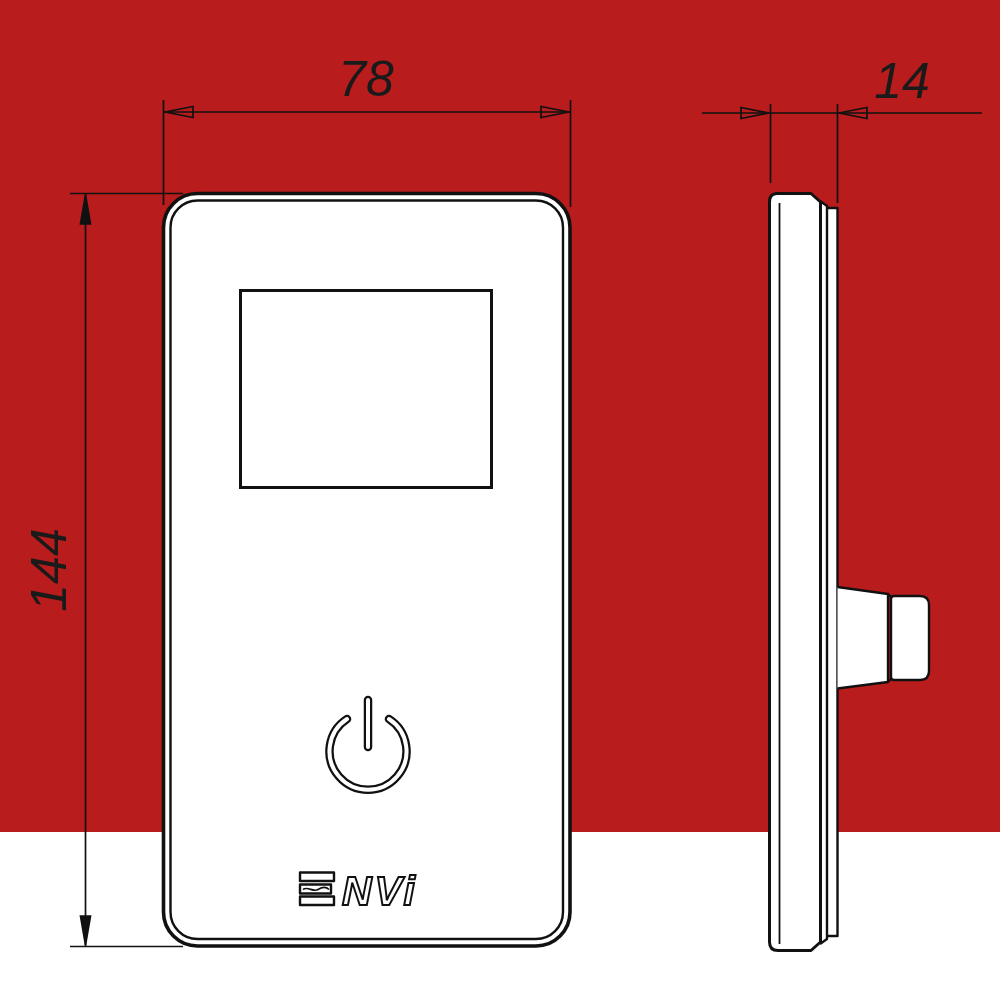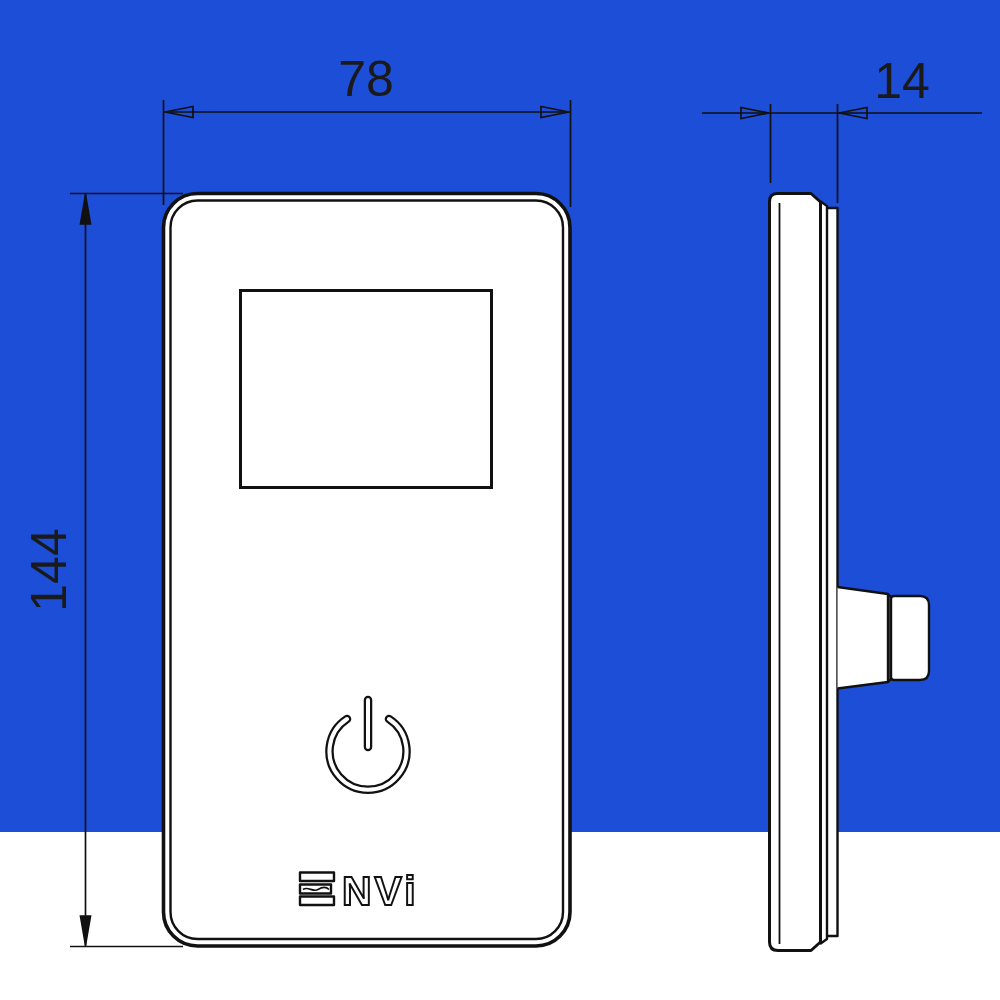--- a/index.html
+++ b/index.html
@@ -8,21 +8,22 @@
     background: #ffffff;
     width: 1000px;
     height: 1000px;
     overflow: hidden;
     font-family: "Liberation Sans", sans-serif;
   }
   #stage {
     position: relative;
     width: 1000px;
     height: 832px;
-    background: #1d4ed8;
+    background: #b91c1c;
+    font-style: italic;
   }
   svg { display: block; }
   .dim-text {
     font-family: "Liberation Sans", sans-serif;
     font-size: 50px;
     fill: #1a1a1a;
   }
   .logo-text {
     font-family: "Liberation Sans", sans-serif;
     font-size: 41px;

